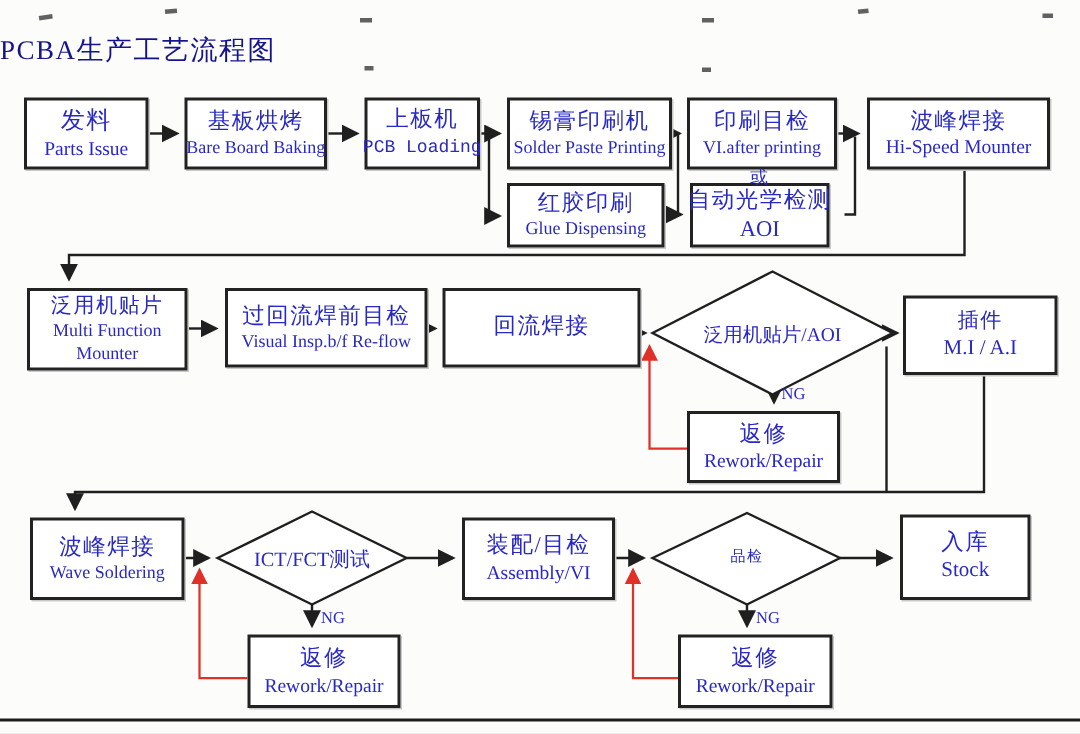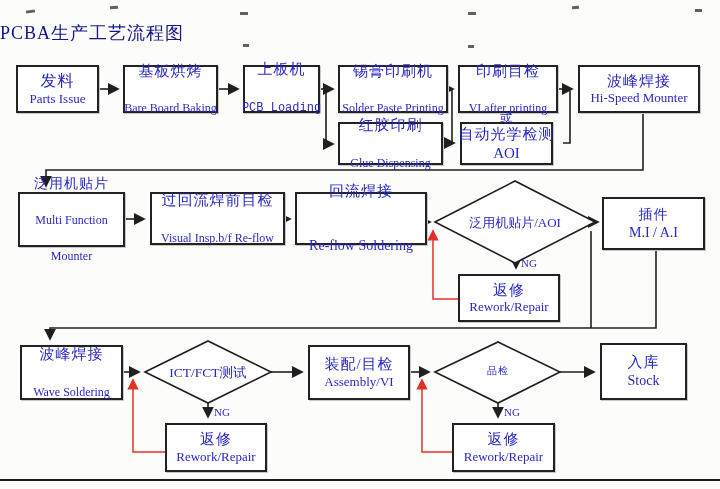--- a/index.html
+++ b/index.html
@@ -17,21 +17,21 @@
   .rd{stroke:var(--red,#e03028);stroke-width:1.5;fill:none;}
   .dia{stroke:var(--line,#1f1f1f);stroke-width:1.6;fill:#ffffff;}
   .box{
     position:absolute;box-sizing:border-box;border:2px solid #222;
     background:#fff;display:flex;flex-direction:column;align-items:center;
     justify-content:center;text-align:center;line-height:1.25;
     box-shadow:1px 1px 0 #c9c9c9;
   }
   .zh{font-size:15px;color:var(--blue,#2828c4);letter-spacing:1px;white-space:nowrap;}
   .en{font-size:13px;color:var(--blue,#2828c4);white-space:nowrap;text-align:center;}
-  .en.sm{font-size:12px;margin-top:21px;}
+  .en.sm{font-size:12px;}
   .zh.lg{font-size:16px;}
   .dlabel{
     position:absolute;text-align:center;color:var(--blue,#2828c4);
     white-space:nowrap;
   }
   .small-label{
     position:absolute;font-size:11px;color:var(--blue,#2828c4);white-space:nowrap;
   }
   .or-label{position:absolute;font-size:12px;color:var(--blue,#2828c4);}
   .mark{position:absolute;background:#2e2e2e;opacity:.75;}
@@ -140,21 +140,20 @@
     <span class="zh" style="font-size:14px;">泛用机贴片</span>
     <span class="en sm">Multi Function</span>
     <span class="en sm">Mounter</span>
   </div>
   <div class="box" style="left:150px;top:192px;width:135px;height:53px;">
     <span class="zh">过回流焊前目检</span>
     <span class="en sm">Visual Insp.b/f Re-flow</span>
   </div>
   <div class="box" style="left:295px;top:192px;width:132px;height:53px;gap:36px;">
     <span class="zh">回流焊接</span>
-    <span class="en" style="font-size:14px;">Re-flow Soldering</span>
   </div>
   <div class="box" style="left:602px;top:197px;width:103px;height:53px;">
     <span class="zh" style="font-size:14px;">插件</span>
     <span class="en" style="font-size:14px;">M.I / A.I</span>
   </div>
   <div class="box" style="left:458px;top:274px;width:102px;height:48px;">
     <span class="zh">返修</span>
     <span class="en">Rework/Repair</span>
   </div>
 

